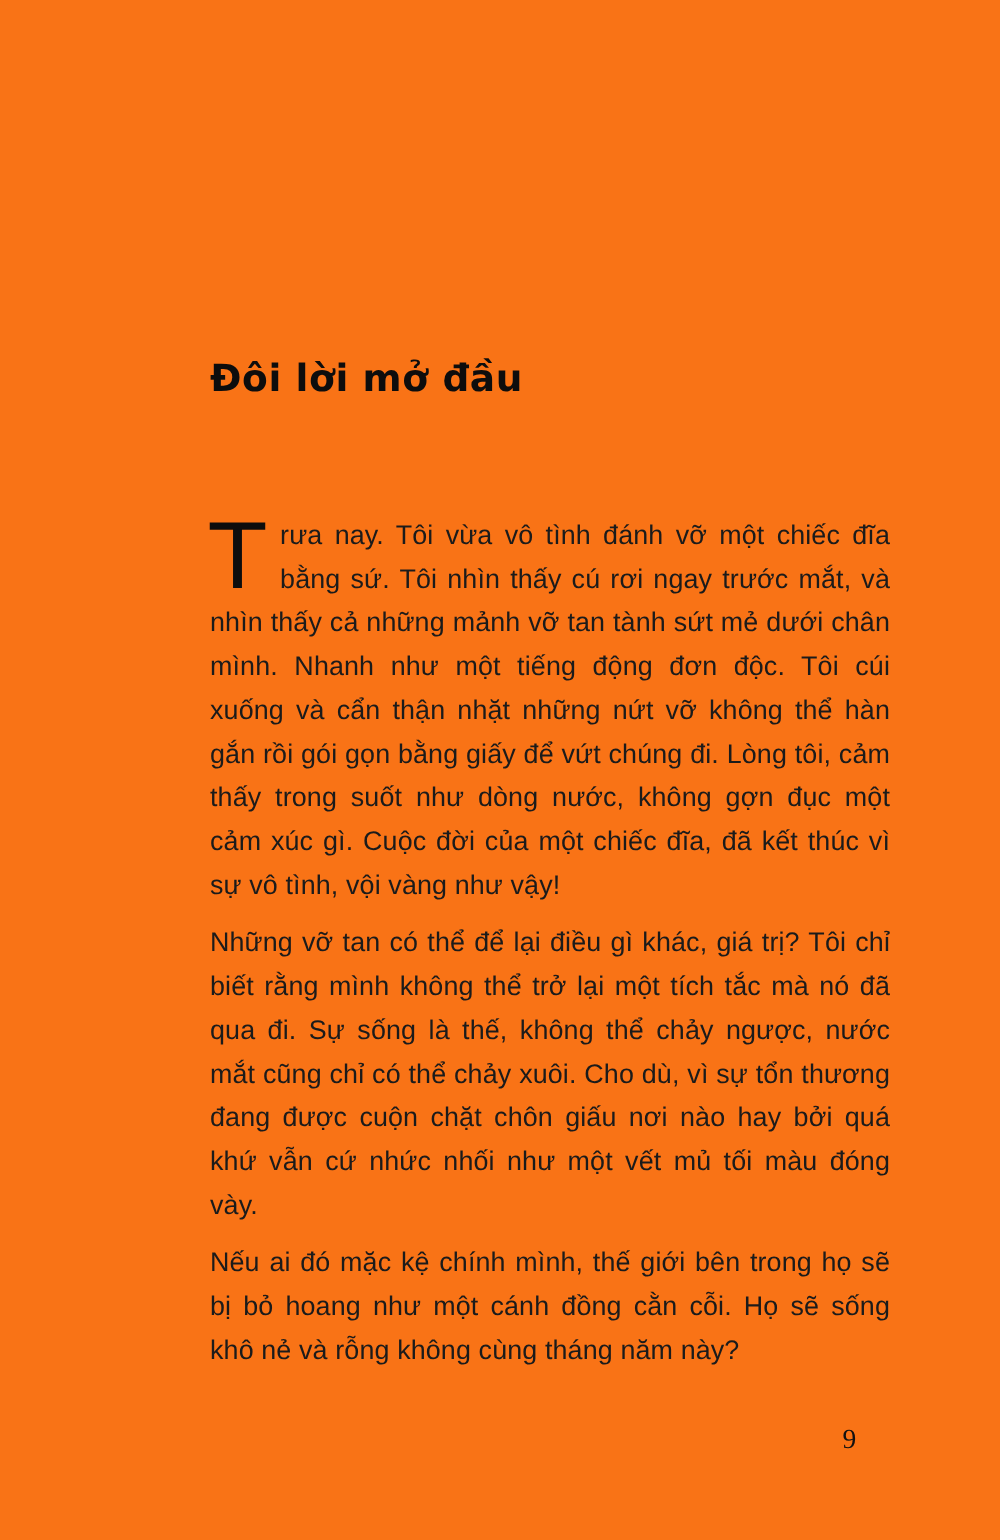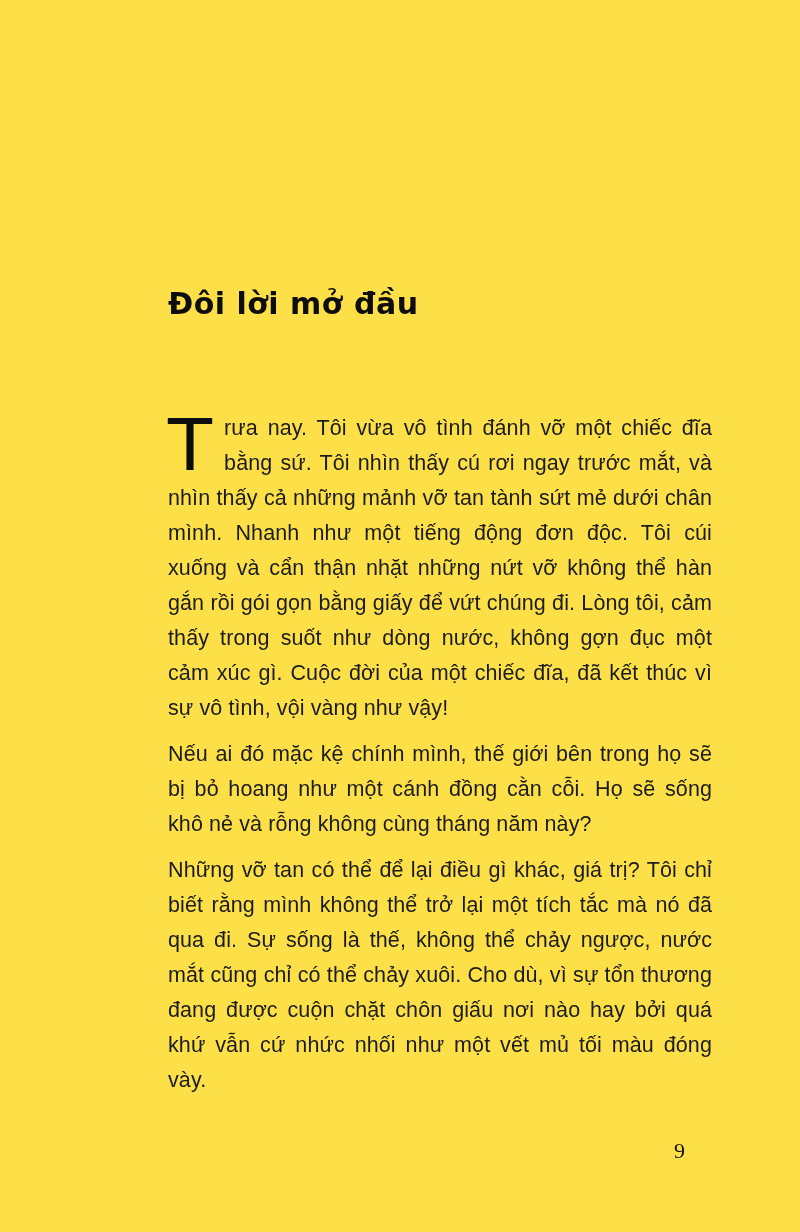--- a/index.html
+++ b/index.html
@@ -3,21 +3,21 @@
 <meta charset="utf-8">
 <style>
   * { margin: 0; padding: 0; box-sizing: border-box; }
   html, body { width: 800px; height: 1232px; }
   body { background: #ffffff; }
 
   .page {
     position: relative;
     width: 800px;
     height: 1232px;
-    background: #fde047;
+    background: #f97316;
     font-family: "Liberation Sans", sans-serif;
     overflow: hidden;
   }
 
   .content {
     position: absolute;
     left: 168px;
     top: 286px;
     width: 544px;
   }
@@ -67,21 +67,21 @@
 <div class="page">
 
   <div class="content">
 
     <h1 class="heading">Đôi lời mở đầu</h1>
 
     <p class="para">
       <span class="dropcap">T</span><span>rưa nay. Tôi vừa vô tình đánh vỡ một chiếc đĩa bằng sứ. Tôi nhìn thấy cú rơi ngay trước mắt, và nhìn thấy cả những mảnh vỡ tan tành sứt mẻ dưới chân mình. Nhanh như một tiếng động đơn độc. Tôi cúi xuống và cẩn thận nhặt những nứt vỡ không thể hàn gắn rồi gói gọn bằng giấy để vứt chúng đi. Lòng tôi, cảm thấy trong suốt như dòng nước, không gợn đục một cảm xúc gì. Cuộc đời của một chiếc đĩa, đã kết thúc vì sự vô tình, vội vàng như vậy!</span>
     </p>
 
+    <p class="para">Những vỡ tan có thể để lại điều gì khác, giá trị? Tôi chỉ biết rằng mình không thể trở lại một tích tắc mà nó đã qua đi. Sự sống là thế, không thể chảy ngược, nước mắt cũng chỉ có thể chảy xuôi. Cho dù, vì sự tổn thương đang được cuộn chặt chôn giấu nơi nào hay bởi quá khứ vẫn cứ nhức nhối như một vết mủ tối màu đóng vày.</p>
+
     <p class="para">Nếu ai đó mặc kệ chính mình, thế giới bên trong họ sẽ bị bỏ hoang như một cánh đồng cằn cỗi. Họ sẽ sống khô nẻ và rỗng không cùng tháng năm này?</p>
-
-    <p class="para">Những vỡ tan có thể để lại điều gì khác, giá trị? Tôi chỉ biết rằng mình không thể trở lại một tích tắc mà nó đã qua đi. Sự sống là thế, không thể chảy ngược, nước mắt cũng chỉ có thể chảy xuôi. Cho dù, vì sự tổn thương đang được cuộn chặt chôn giấu nơi nào hay bởi quá khứ vẫn cứ nhức nhối như một vết mủ tối màu đóng vày.</p>
 
   </div>
 
   <div class="pagenum">9</div>
 
 </div>
 
 </body></html>

